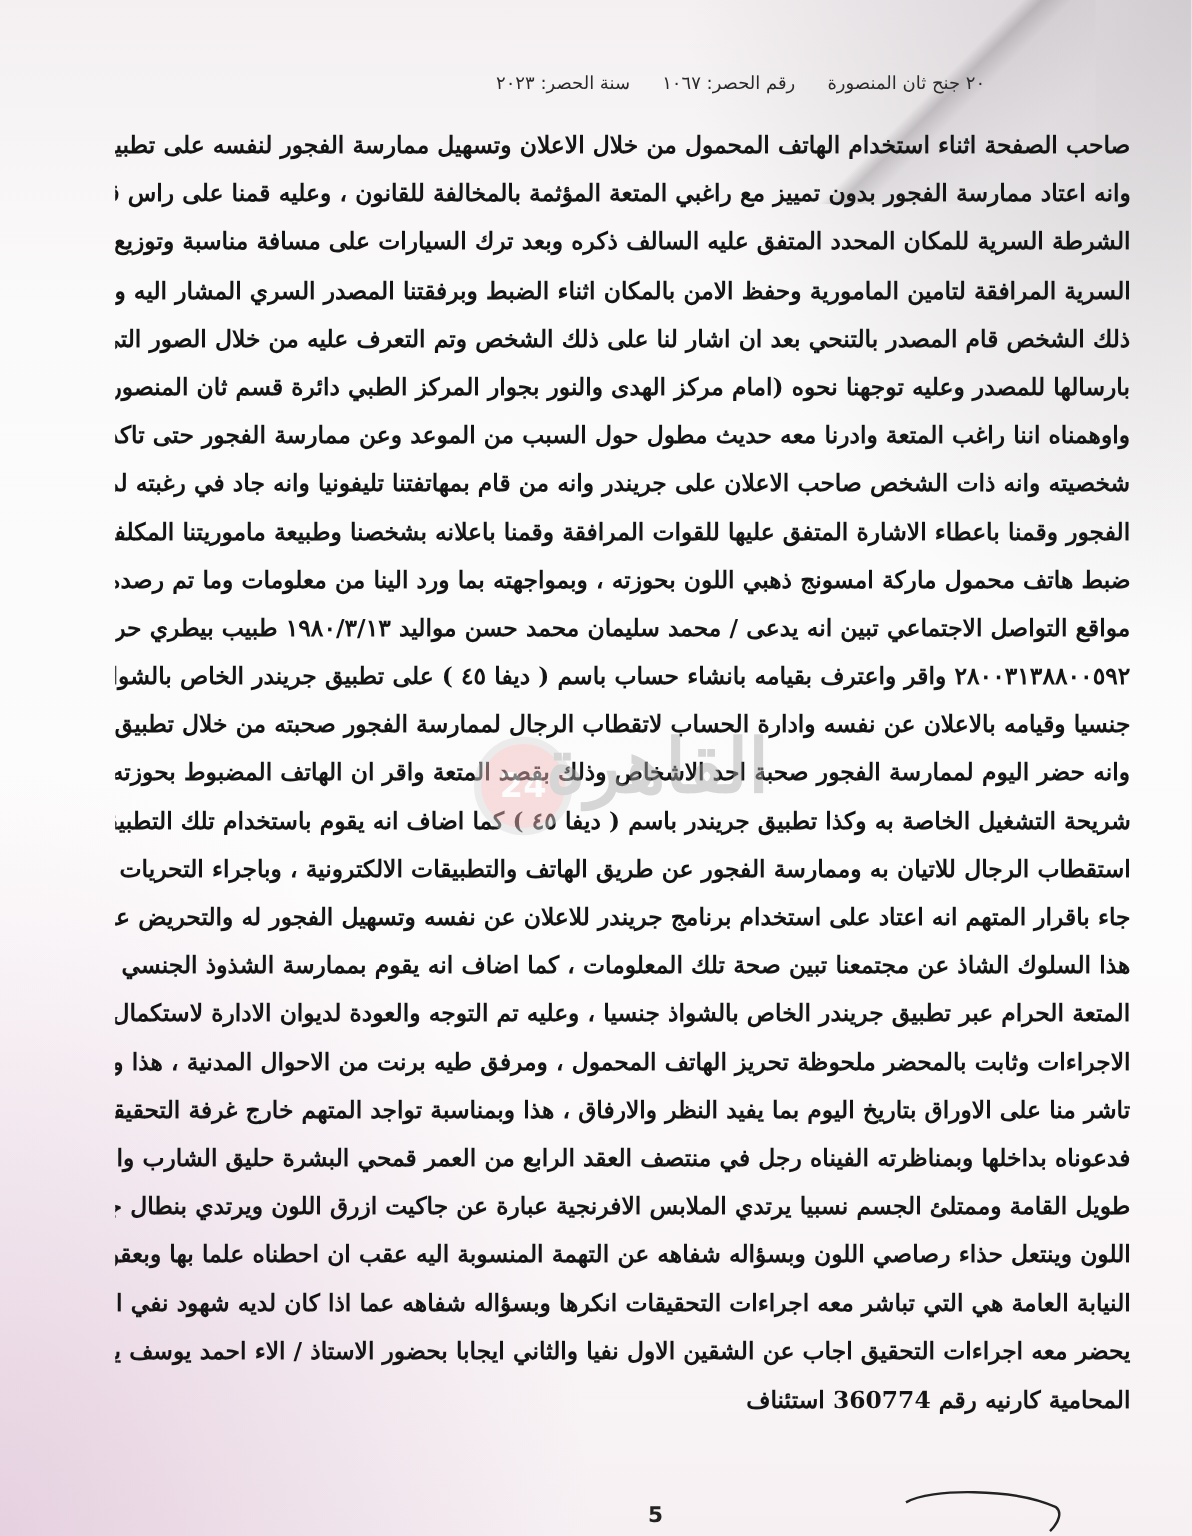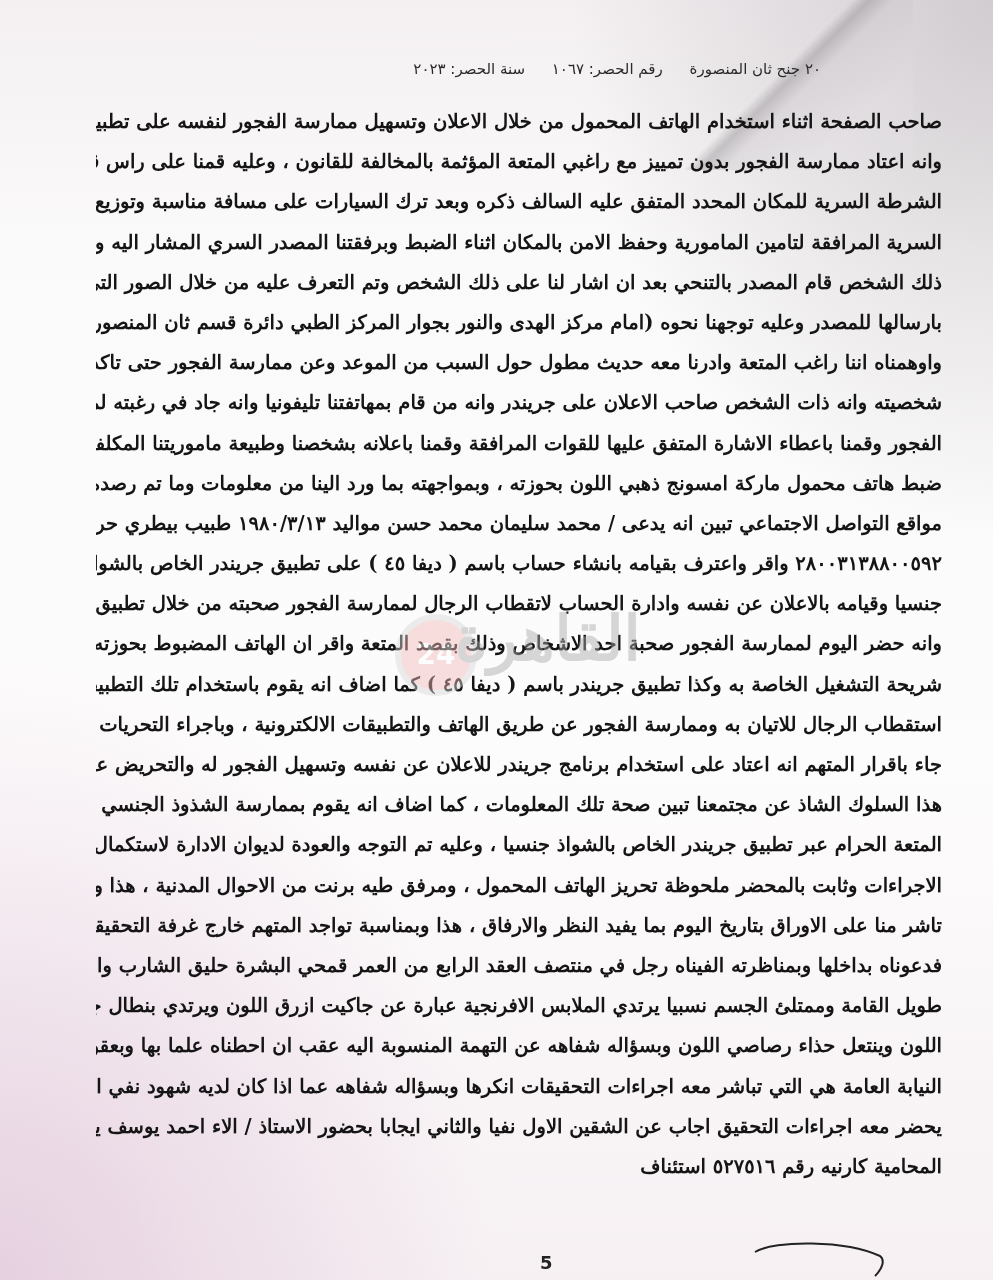--- a/index.html
+++ b/index.html
@@ -153,21 +153,21 @@
     <div class="line">جاء باقرار المتهم انه اعتاد على استخدام برنامج جريندر للاعلان عن نفسه وتسهيل الفجور له والتحريض على ممارسة</div>
     <div class="line">هذا السلوك الشاذ عن مجتمعنا تبين صحة تلك المعلومات ، كما اضاف انه يقوم بممارسة الشذوذ الجنسي مع راغبي</div>
     <div class="line">المتعة الحرام عبر تطبيق جريندر الخاص بالشواذ جنسيا ، وعليه تم التوجه والعودة لديوان الادارة لاستكمال باقي</div>
     <div class="line">الاجراءات  وثابت بالمحضر ملحوظة تحريز الهاتف المحمول ، ومرفق طيه برنت من الاحوال المدنية   ، هذا وقد</div>
     <div class="line">تاشر منا على الاوراق بتاريخ اليوم بما يفيد النظر والارفاق ، هذا وبمناسبة تواجد المتهم  خارج غرفة التحقيقات</div>
     <div class="line">فدعوناه بداخلها وبمناظرته الفيناه رجل في منتصف العقد الرابع من  العمر قمحي البشرة حليق الشارب واللحية وهو</div>
     <div class="line">طويل القامة وممتلئ الجسم نسبيا يرتدي الملابس الافرنجية عبارة عن جاكيت ازرق اللون ويرتدي بنطال جينز اسود</div>
     <div class="line">اللون وينتعل حذاء رصاصي اللون  وبسؤاله شفاهه عن التهمة المنسوبة اليه عقب ان احطناه علما بها وبعقوبتها وان</div>
     <div class="line">النيابة العامة هي التي تباشر معه اجراءات التحقيقات انكرها وبسؤاله شفاهه عما اذا كان لديه شهود نفي او مدفاع</div>
     <div class="line">يحضر معه اجراءات التحقيق اجاب عن الشقين الاول نفيا والثاني ايجابا بحضور الاستاذ / الاء احمد يوسف يوسف</div>
-    <div class="line last">المحامية كارنيه رقم ٥٢٧٥١٦ استئناف</div>
+    <div class="line last">المحامية كارنيه رقم 360774 استئناف</div>
   </div>
 
   <div class="watermark">
     <div class="wm-circle">24</div>
     <div class="wm-text">القاهرة</div>
   </div>
 
   <div class="page-number">5</div>
 
   <svg class="signature" viewBox="0 0 150 50">

